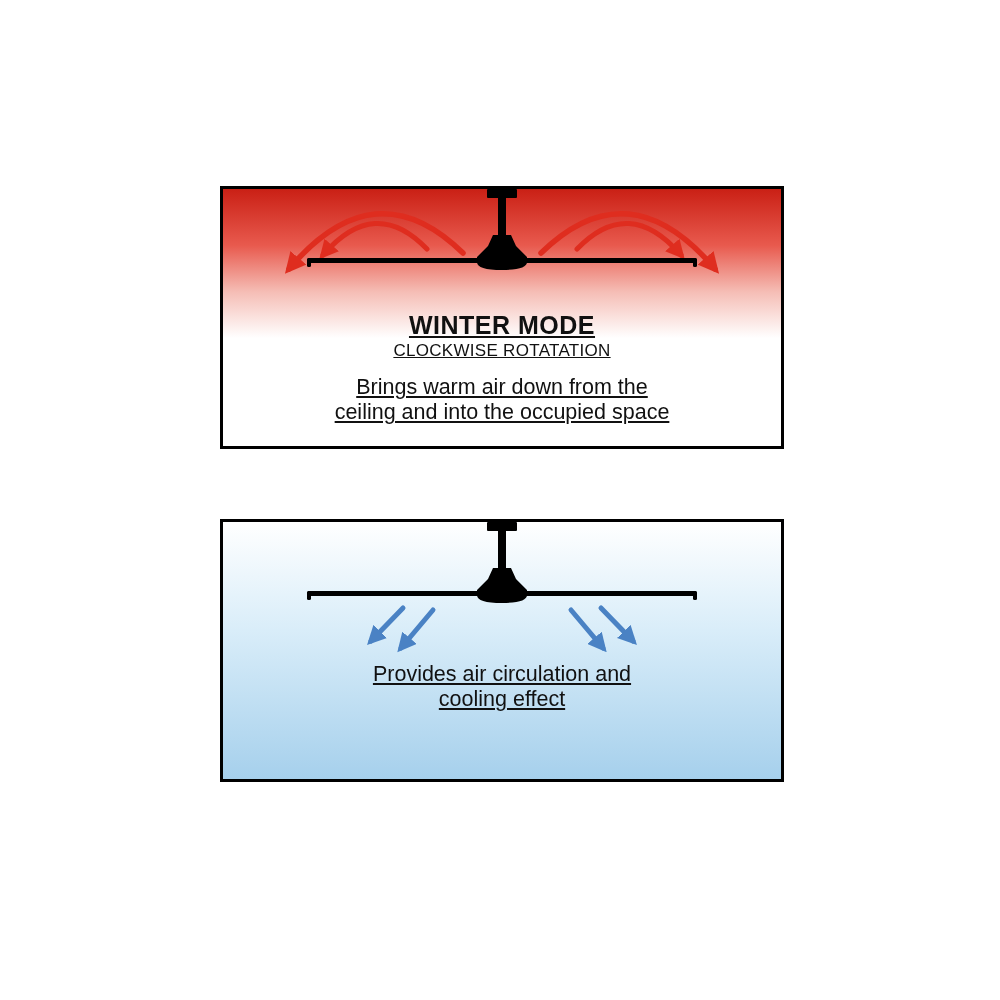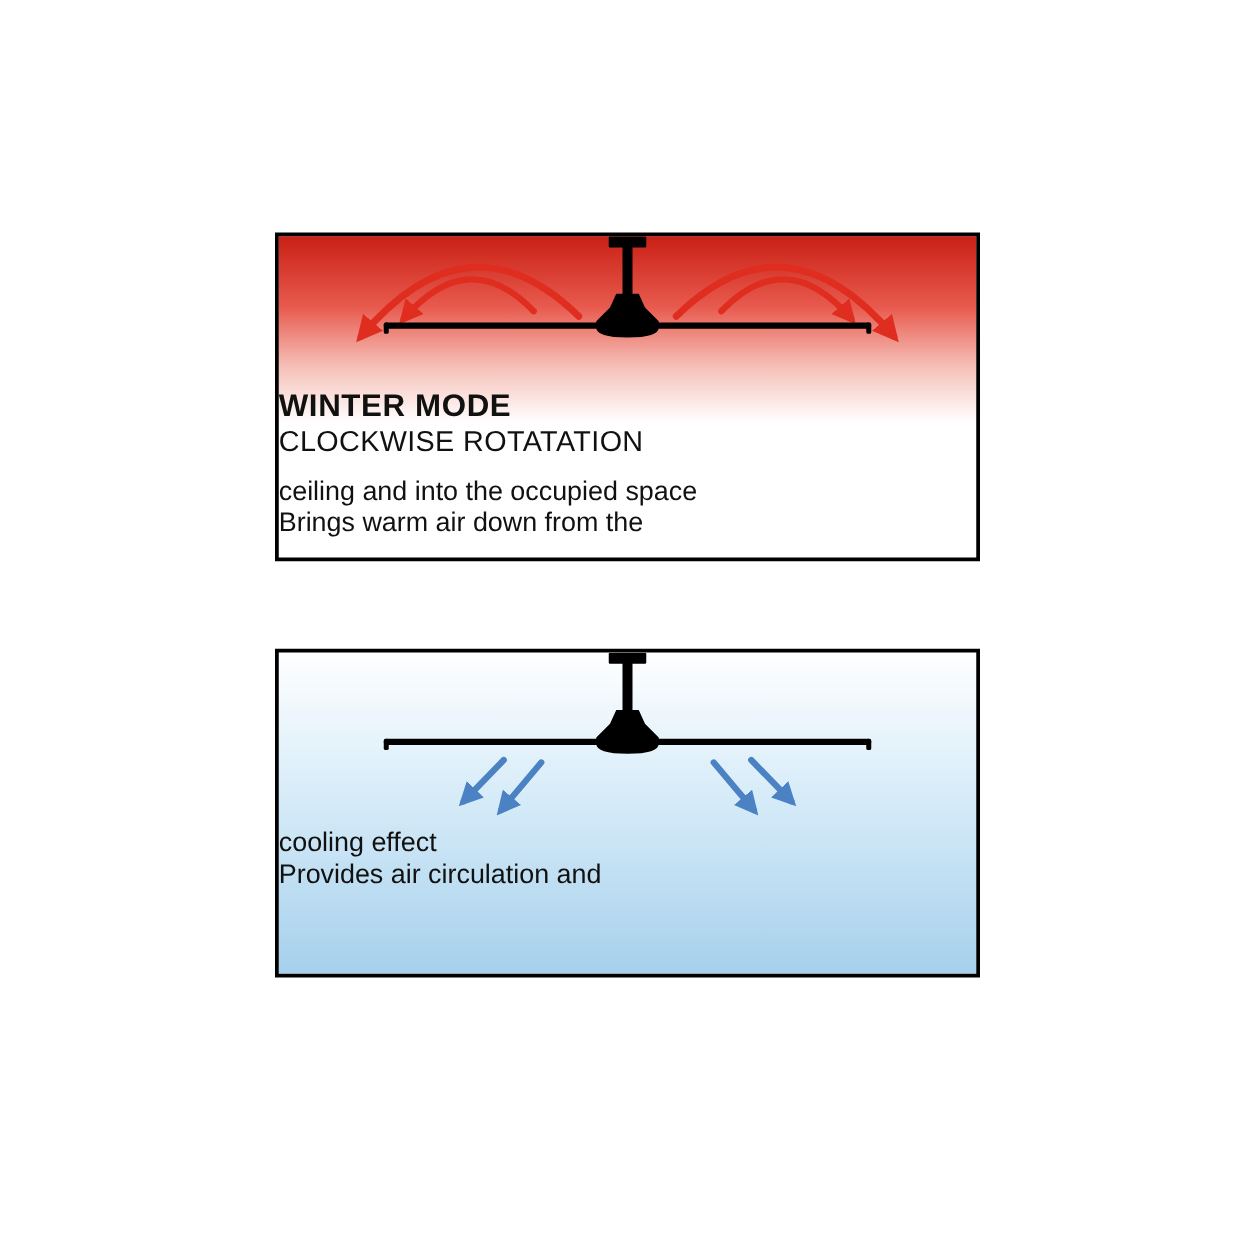--- a/index.html
+++ b/index.html
@@ -2,36 +2,36 @@
 <html><head>
 <meta charset="utf-8">
 <style>
   html,body{margin:0;padding:0;background:#ffffff;}
   .stage{
     position:relative;width:1000px;height:1000px;background:#ffffff;
     font-family:"Liberation Sans", sans-serif;color:#111;
   }
   .panel{
     position:absolute;left:220px;width:558px;height:257px;
-    border:3px solid #000;box-sizing:content-box;overflow:hidden;
+    border:3px solid #000;box-sizing:content-box;overflow:hidden;text-align:center;text-decoration:underline;
   }
   .panel-winter{
     top:186px;
     background:linear-gradient(to bottom, var(--grad-top) 0%, var(--grad-mid) 22%, #f5bdb5 40%, var(--grad-bottom) 58%, var(--grad-bottom) 100%);
   }
   .panel-summer{
     top:519px;
     background:linear-gradient(to bottom, var(--grad-top) 0%, var(--grad-mid) 42%, var(--grad-bottom) 100%);
   }
   .fan-svg{display:block;width:558px;}
   .mode-title{
     margin:6px 0 0 0;font-size:25px;font-weight:bold;letter-spacing:0.5px;line-height:1;
   }
   .mode-subtitle{
-    margin:4px 0 0 0;font-size:23px;font-weight:normal;letter-spacing:0.3px;line-height:1;
+    margin:4px 0 0 0;font-size:17px;font-weight:normal;letter-spacing:0.3px;line-height:1;
   }
   .mode-desc{
     font-size:21.5px;line-height:1.18;font-weight:normal;
   }
   .panel-winter .mode-desc{margin-top:16px;}
   .panel-summer .mode-desc{margin-top:8px;}
 </style>
 </head>
 <body>
 
@@ -59,22 +59,22 @@
         <rect x="84" y="69" width="390" height="5" rx="2.5"></rect>
         <rect x="84" y="69" width="4" height="9" rx="1.5"></rect>
         <rect x="470" y="69" width="4" height="9" rx="1.5"></rect>
         <path d="M270 46 L288 46 L293 57 L304 68 L304 73 Q304 81 279 81 Q254 81 254 73 L254 68 L265 57 Z"></path>
       </g>
     </svg>
 
     <h2 class="mode-title">WINTER MODE</h2>
     <div class="mode-subtitle">CLOCKWISE ROTATATION</div>
     <div class="mode-desc">
+      <div>Brings warm air down from the</div>
       <div>ceiling and into the occupied space</div>
-      <div>Brings warm air down from the</div>
     </div>
   </div>
 
   <div class="panel panel-summer" style="--grad-top: #ffffff; --grad-mid: #d9edf9; --grad-bottom: #a6d0ec; --arrow: #4a82c4; --fan: #000000;">
 
     <svg class="fan-svg" viewBox="0 0 558 132" height="132">
       <defs>
         <marker id="arrow-blue" viewBox="0 0 10 10" refX="7" refY="5" markerWidth="3.8" markerHeight="3.8" orient="auto">
           <path d="M0,0 L10,5 L0,10 z" fill="var(--arrow,#4a82c4)"></path>
         </marker>
@@ -91,18 +91,18 @@
         <rect x="264" y="0" width="30" height="9" rx="1"></rect>
         <rect x="275" y="8" width="8" height="44"></rect>
         <rect x="84" y="69" width="390" height="5" rx="2.5"></rect>
         <rect x="84" y="69" width="4" height="9" rx="1.5"></rect>
         <rect x="470" y="69" width="4" height="9" rx="1.5"></rect>
         <path d="M270 46 L288 46 L293 57 L304 68 L304 73 Q304 81 279 81 Q254 81 254 73 L254 68 L265 57 Z"></path>
       </g>
     </svg>
 
     <div class="mode-desc">
+      <div>Provides air circulation and</div>
       <div>cooling effect</div>
-      <div>Provides air circulation and</div>
     </div>
   </div>
 
 </div>
 
 </body></html>

